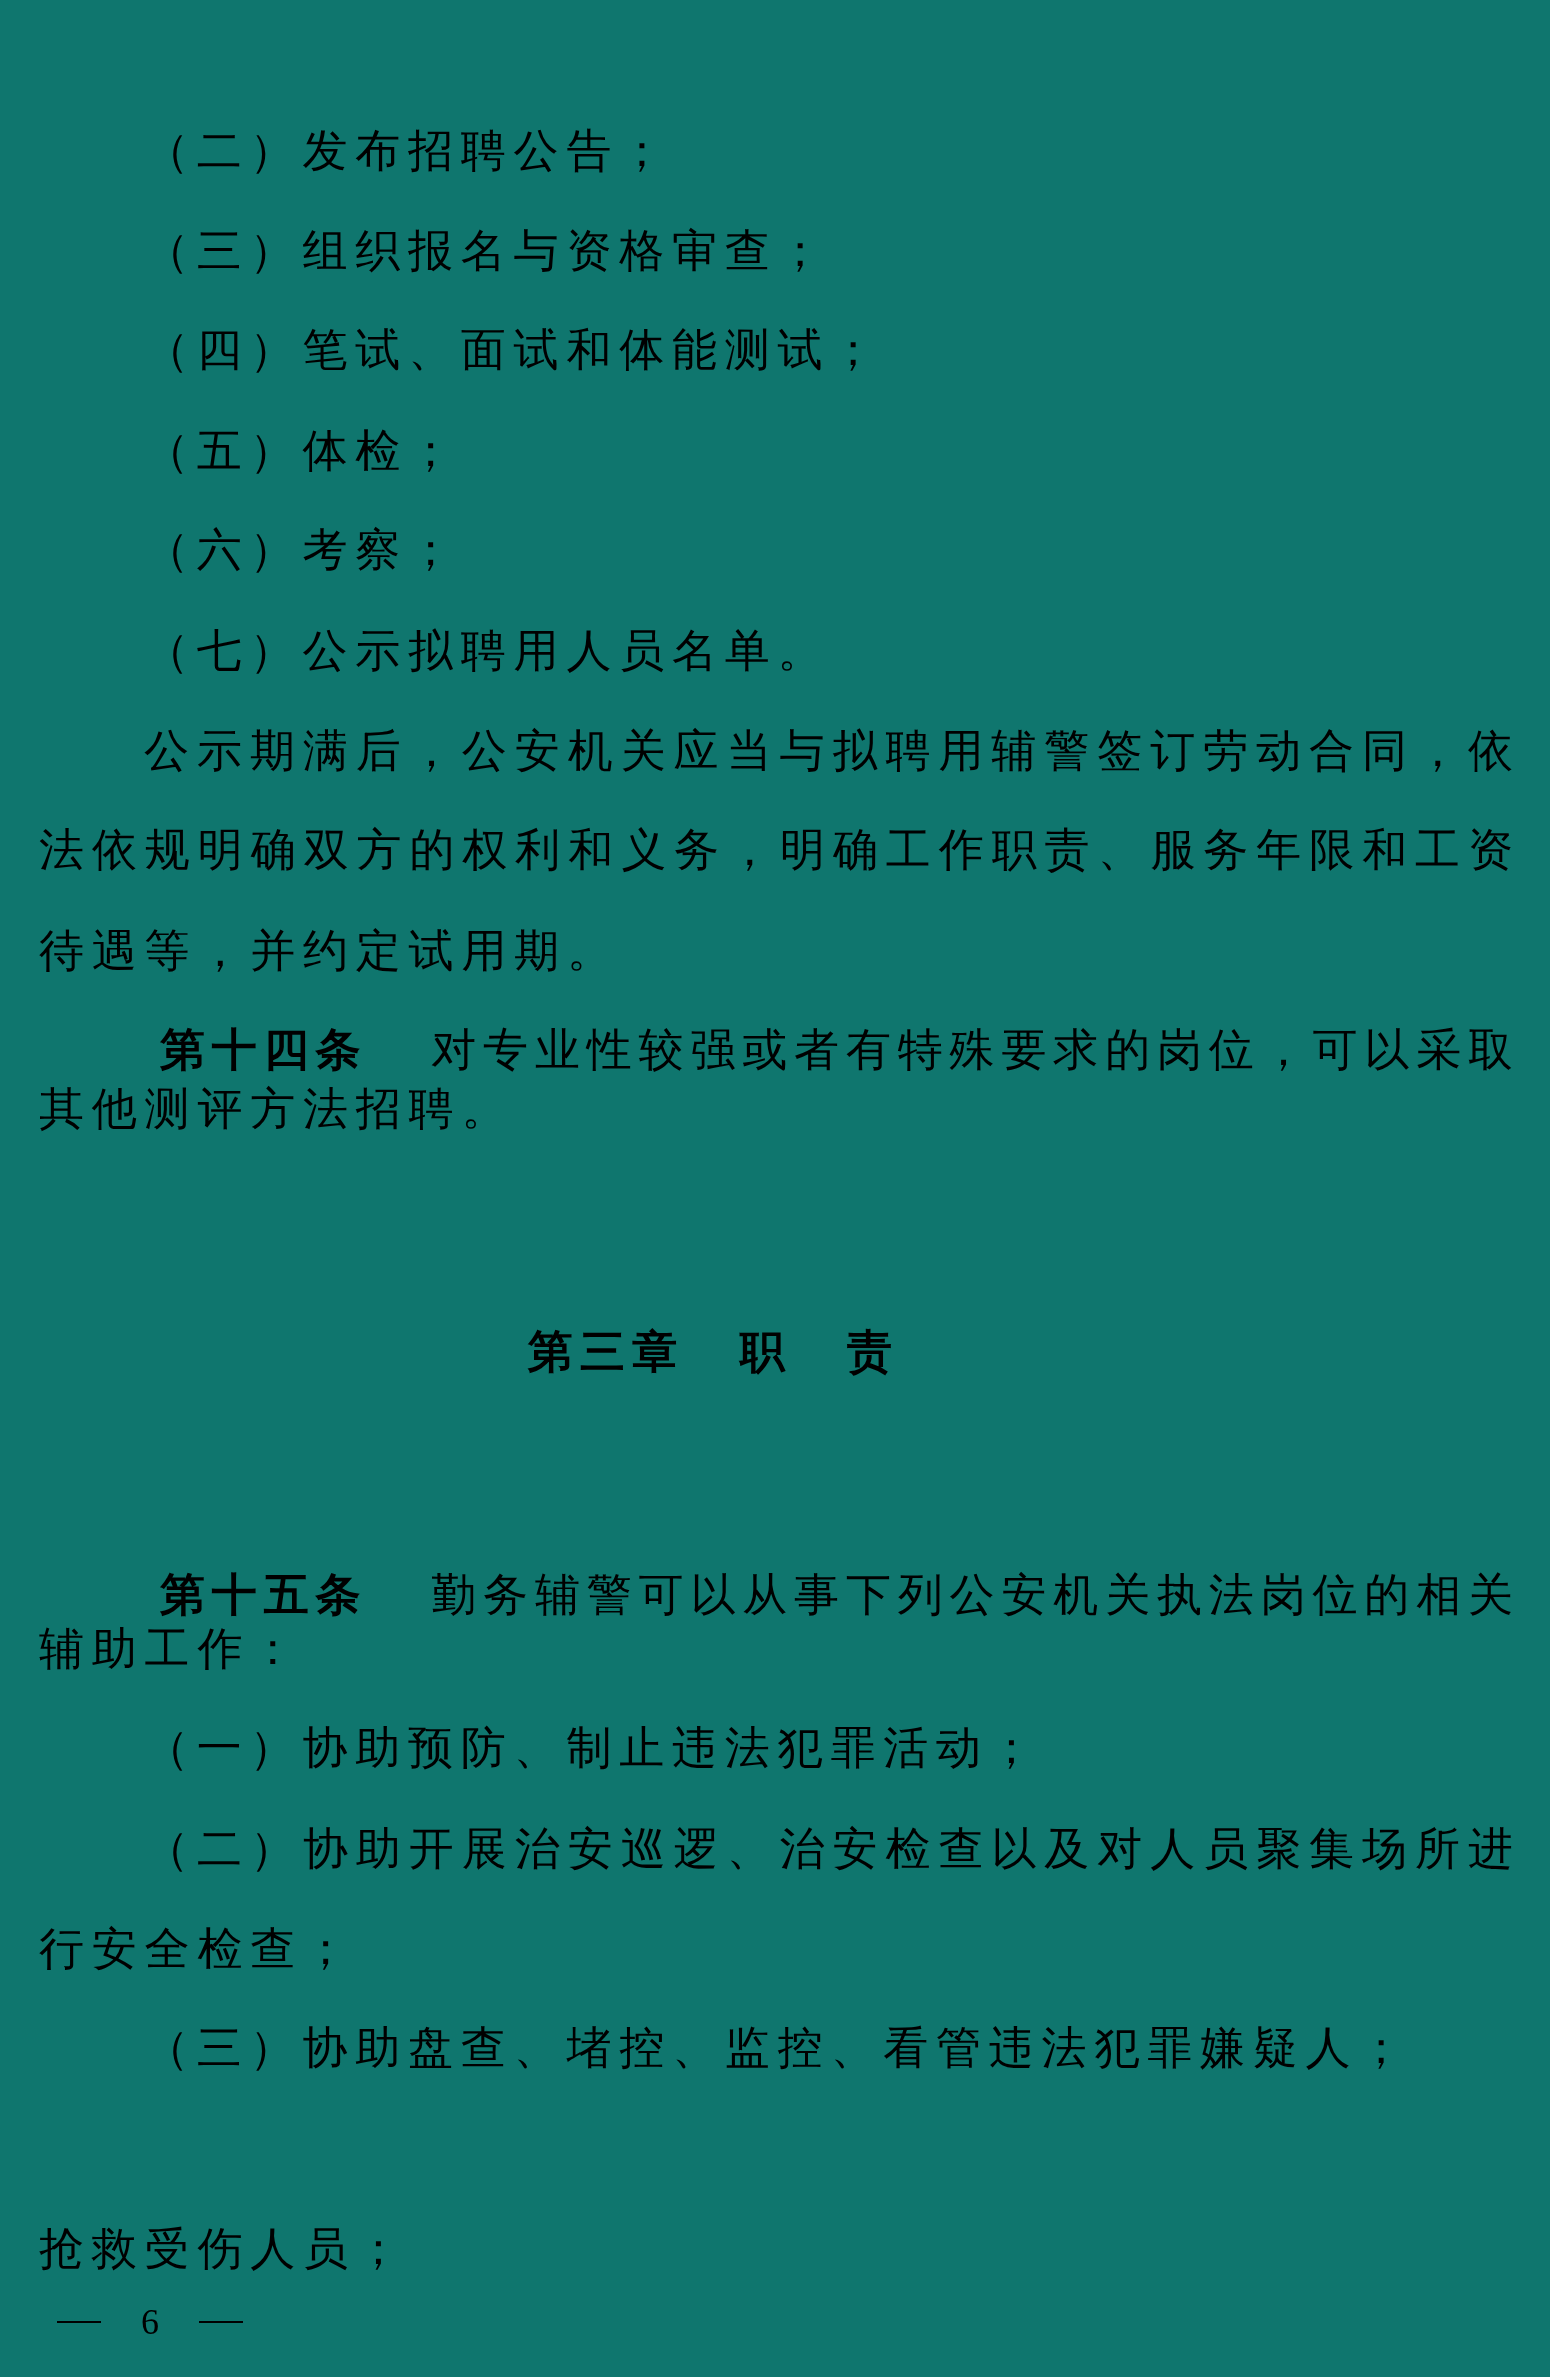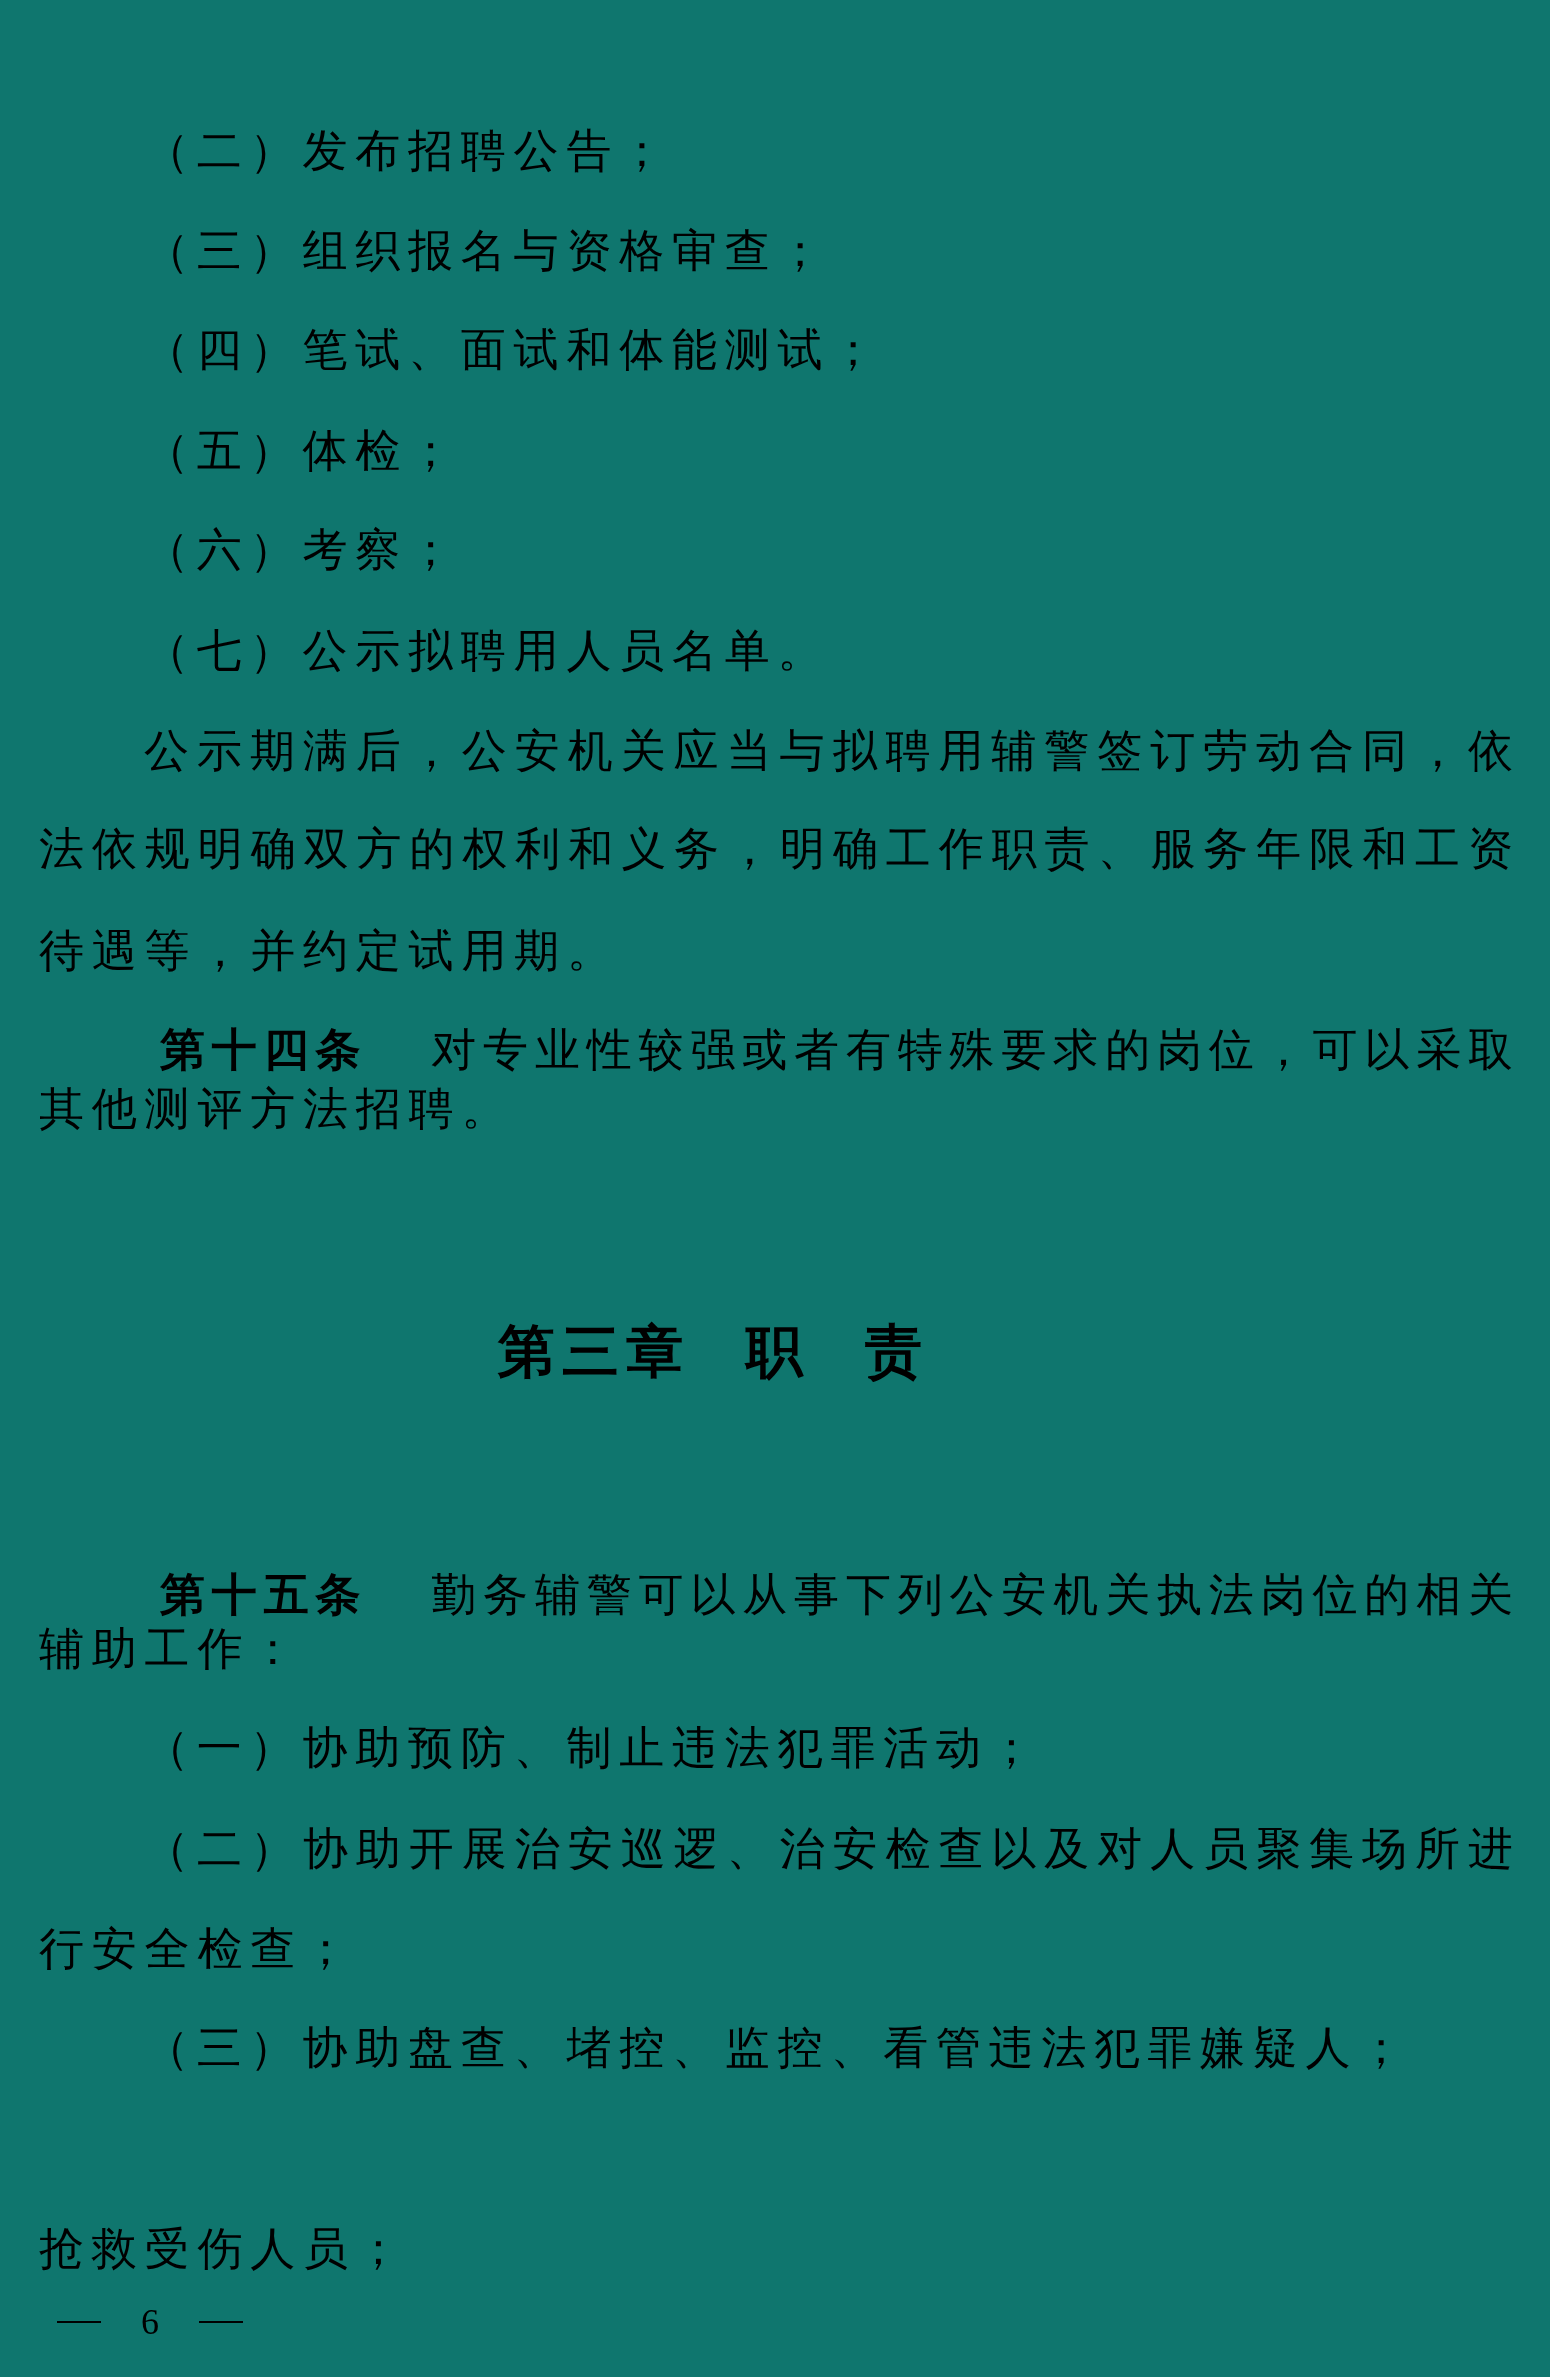--- a/index.html
+++ b/index.html
@@ -32,42 +32,42 @@
     margin-top: -28px;
   }
   .line.full {
     text-align: justify;
     text-align-last: justify;
     letter-spacing: 0;
   }
   .indent { left: 144px; }
   .noindent { left: 39px; }
   .line.full.indent { width: 1369px; }
-  .line.full.noindent { width: 1474px; font-family: Liberation Serif, serif; }
+  .line.full.noindent { width: 1474px; }
   .article-heading {
     font-family: "DejaVu Sans", "Liberation Sans", sans-serif;
     font-weight: bold;
     margin-left: 16px;
   }
   .article-gap {
     display: inline-block;
     width: 57px;
   }
   .chapter-title {
     position: absolute;
     left: 0;
     width: 1427px;
     top: 1351px;
     margin-top: -28px;
     height: 57px;
     line-height: 57px;
     text-align: center;
     font-family: "DejaVu Sans", "Liberation Sans", sans-serif;
     font-weight: bold;
-    font-size: 57px;
+    font-size: 45px;
     letter-spacing: 7.3px;
   }
   .chapter-gap {
     display: inline-block;
     width: 55px;
   }
   .page-number {
     position: absolute;
     left: 57px;
     top: 2322px;

